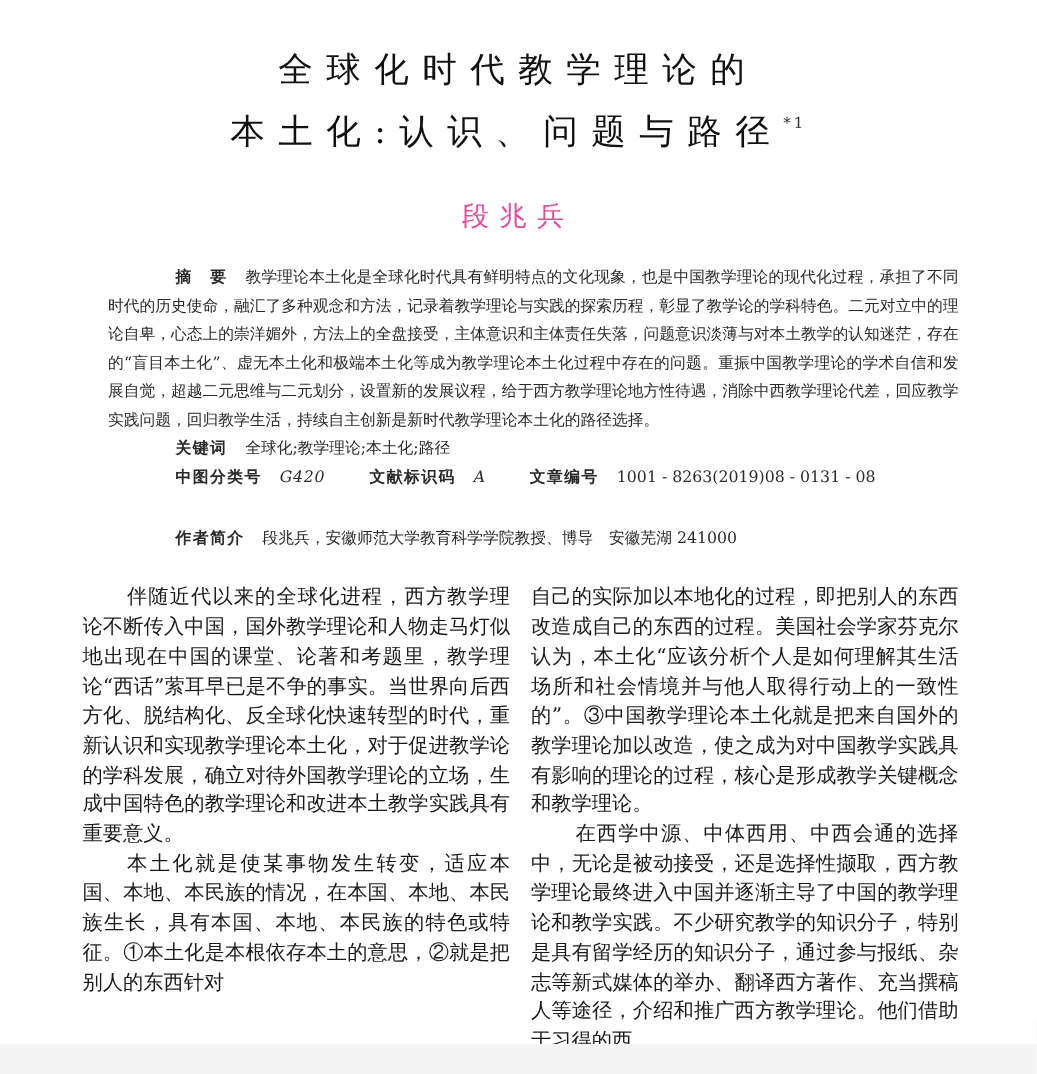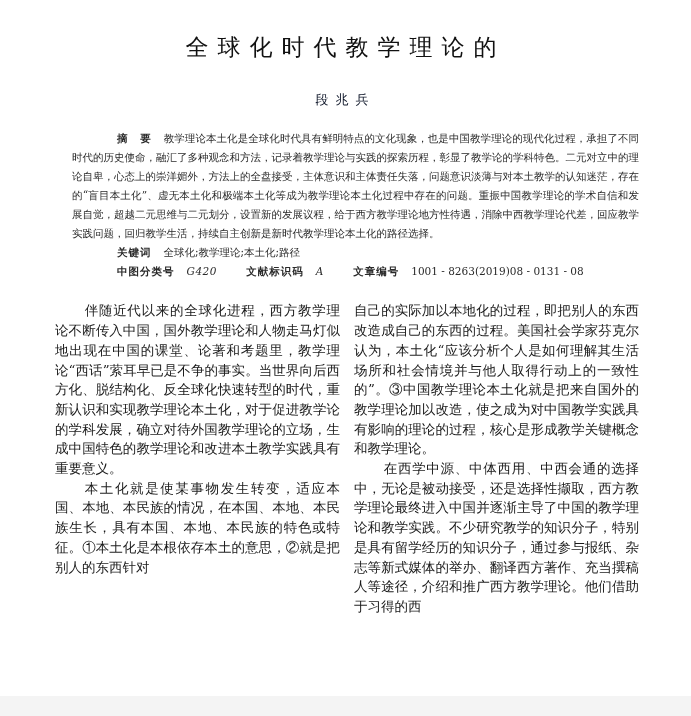--- a/index.html
+++ b/index.html
@@ -26,23 +26,23 @@
   .title .t-line{display:block;}
   .title sup{
     font-size:10px;
     letter-spacing:2px;
     vertical-align:10px;
     color:#333;
   }
   .author{
     text-align:center;
     margin-top:26px;
-    font-size:13px;
+    font-size:18px;
     letter-spacing:7px;
-    color:#0f172a;
+    color:#ec4899;
   }
   
   .front{
     margin:20px 52px 0 72px;
     font-size:10.5px;
     line-height:19px;
     text-align:justify;
     color:#2a2a2a;
   }
   .front p{margin:0;}
@@ -73,35 +73,39 @@
     line-height:19.7px;
   }
 </style>
 </head>
 <body>
 
 <div class="page">
 
   <h1 class="title">
     <span class="t-line">全球化时代教学理论的</span>
+    <span class="t-line"><span>本土化:认识、问题与路径</span><sup>*1</sup></span>
   </h1>
 
   <div class="author">段兆兵</div>
 
   <div class="front">
     <p class="abstract">
       <span class="label">摘　要</span><span>教学理论本土化是全球化时代具有鲜明特点的文化现象，也是中国教学理论的现代化过程，承担了不同时代的历史使命，融汇了多种观念和方法，记录着教学理论与实践的探索历程，彰显了教学论的学科特色。二元对立中的理论自卑，心态上的崇洋媚外，方法上的全盘接受，主体意识和主体责任失落，问题意识淡薄与对本土教学的认知迷茫，存在的“盲目本土化”、虚无本土化和极端本土化等成为教学理论本土化过程中存在的问题。重振中国教学理论的学术自信和发展自觉，超越二元思维与二元划分，设置新的发展议程，给于西方教学理论地方性待遇，消除中西教学理论代差，回应教学实践问题，回归教学生活，持续自主创新是新时代教学理论本土化的路径选择。</span>
     </p>
     <p class="meta-line">
       <span class="label">关键词</span><span>全球化;教学理论;本土化;路径</span>
     </p>
     <p class="meta-line">
       <span class="label">中图分类号</span><span class="val">G420</span>
       <span class="label">文献标识码</span><span class="val">A</span>
       <span class="label">文章编号</span><span>1001 - 8263(2019)08 - 0131 - 08</span>
+    </p>
+    <p class="meta-line bio-line">
+      <span class="label">作者简介</span><span>段兆兵，安徽师范大学教育科学学院教授、博导　安徽芜湖 241000</span>
     </p>
   </div>
 
   <div class="columns">
     <div class="col">
       <p>伴随近代以来的全球化进程，西方教学理论不断传入中国，国外教学理论和人物走马灯似地出现在中国的课堂、论著和考题里，教学理论“西话”萦耳早已是不争的事实。当世界向后西方化、脱结构化、反全球化快速转型的时代，重新认识和实现教学理论本土化，对于促进教学论的学科发展，确立对待外国教学理论的立场，生成中国特色的教学理论和改进本土教学实践具有重要意义。</p>
       <p>本土化就是使某事物发生转变，适应本国、本地、本民族的情况，在本国、本地、本民族生长，具有本国、本地、本民族的特色或特征。①本土化是本根依存本土的意思，②就是把别人的东西针对</p>
     </div>
     <div class="col">
       <p class="cont">自己的实际加以本地化的过程，即把别人的东西改造成自己的东西的过程。美国社会学家芬克尔认为，本土化“应该分析个人是如何理解其生活场所和社会情境并与他人取得行动上的一致性的”。③中国教学理论本土化就是把来自国外的教学理论加以改造，使之成为对中国教学实践具有影响的理论的过程，核心是形成教学关键概念和教学理论。</p>

